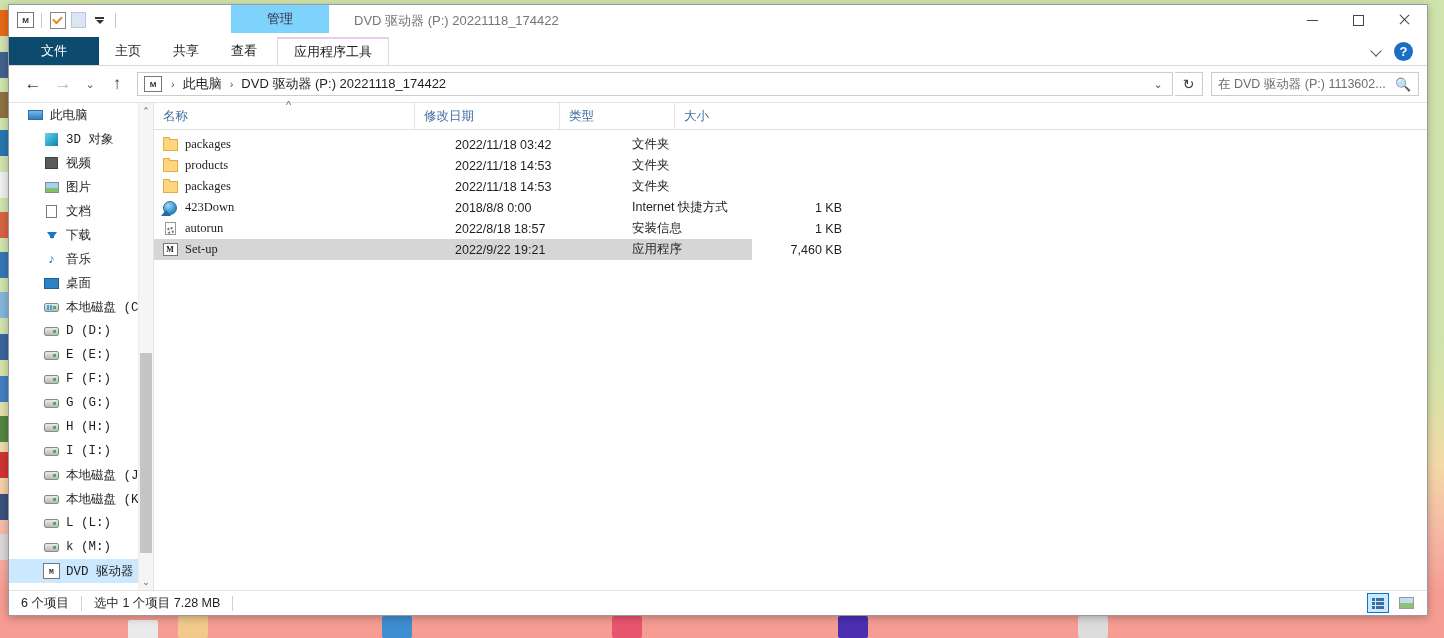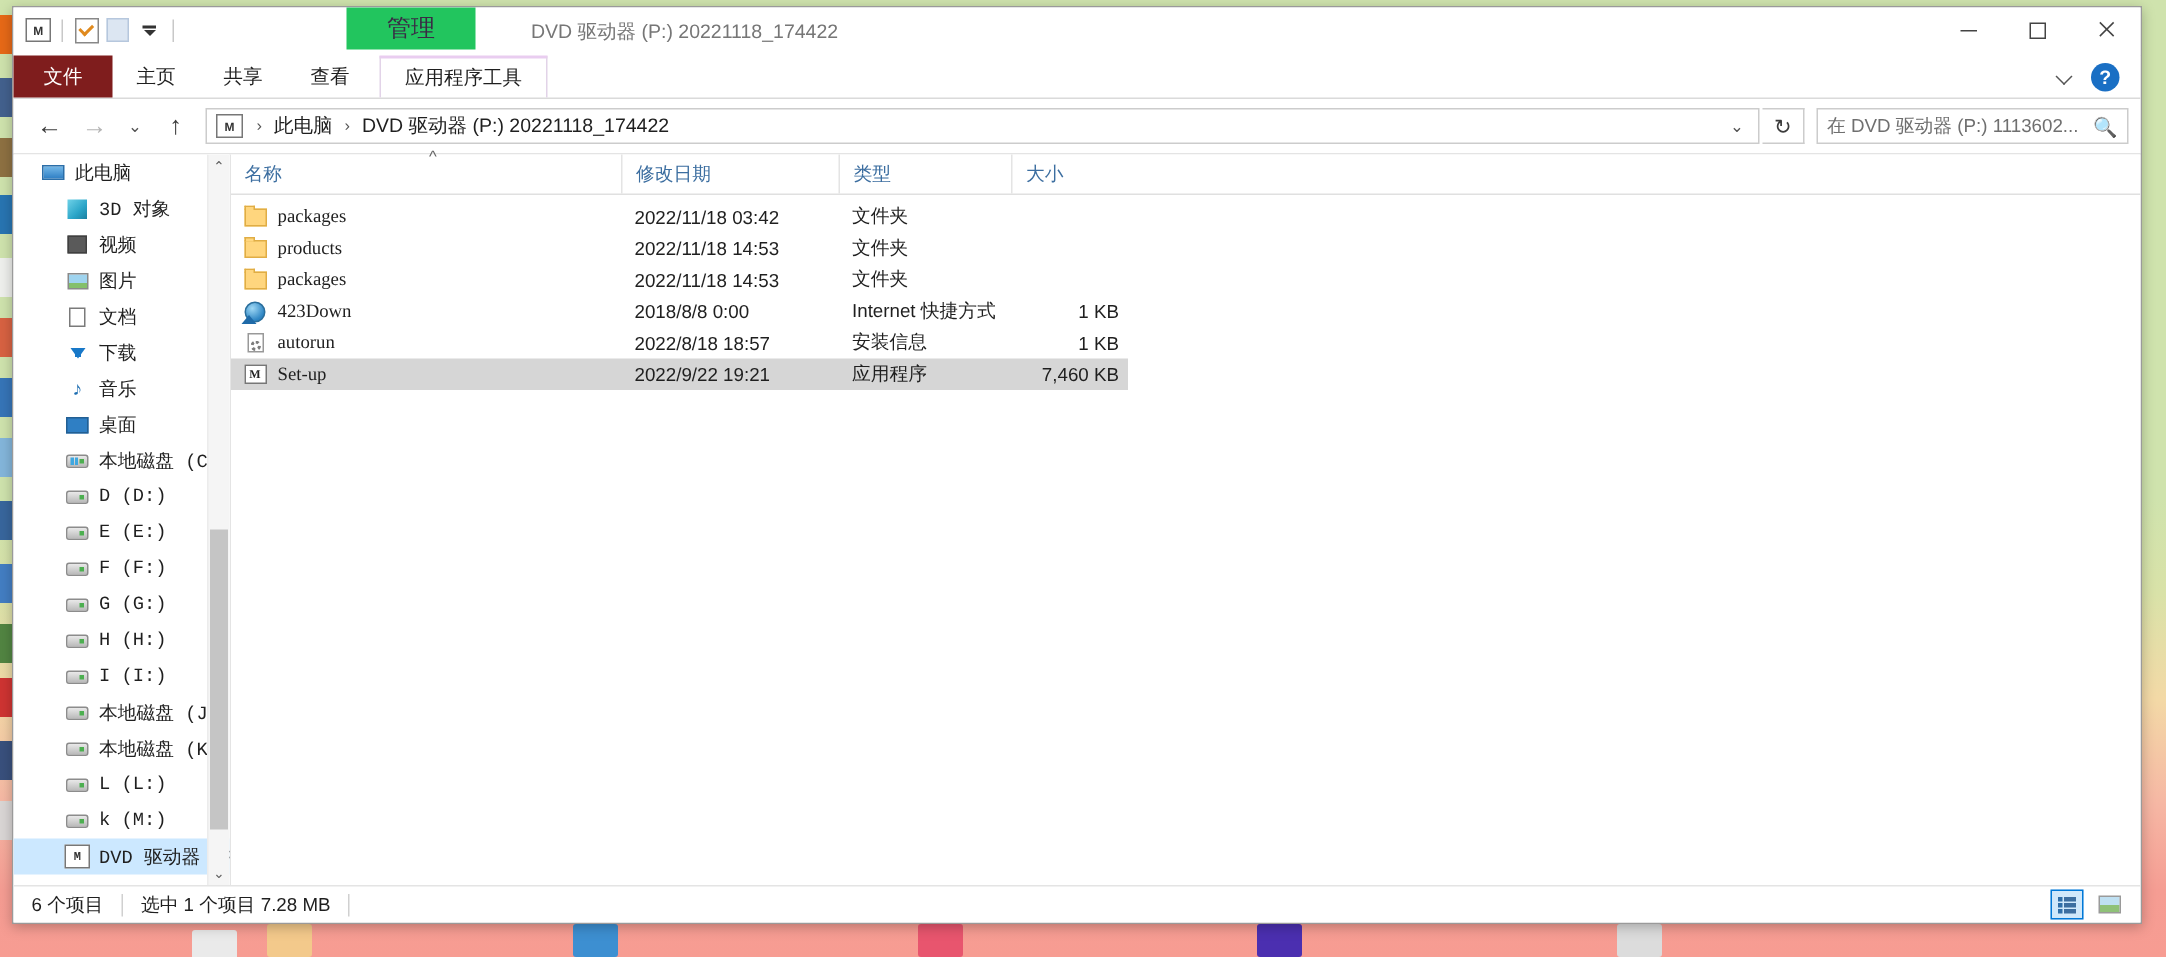--- a/index.html
+++ b/index.html
@@ -108,27 +108,27 @@
     border-left: 4px solid transparent;
     border-right: 4px solid transparent;
     border-top: 4px solid #333;
   }
   .qat-bar { width: 9px; height: 2px; background: #333; margin-bottom: 1px; }
 
   .contextual-tab-group {
     position: absolute;
     left: 222px;
     top: 0;
-    width: 86px;
+    width: 98px;
     height: 28px;
-    background: #22c55e;
+    background: #7dd3fc;
     display: flex;
     align-items: center;
     justify-content: center;
-    font-size: 16px;
+    font-size: 13px;
     color: #3a2a45;
   }
   .win-title {
     position: absolute;
     left: 345px;
     top: 7px;
     font-size: 13px;
     color: #767676;
     white-space: nowrap;
   }
@@ -163,23 +163,23 @@
     flex: 0 0 auto;
   }
   .tab {
     display: flex; align-items: center;
     padding: 0 16px;
     font-size: 13px;
     color: #1f1f1f;
     white-space: nowrap;
   }
   .tab.file {
-    background: #7f1d1d;
+    background: #0c4a6e;
     color: #ffffff;
-    padding: 0 20px;
+    padding: 0 32px;
     text-align: right;
   }
   .tab.contextual {
     border-left: 1px solid #e2d3e8;
     border-right: 1px solid #e2d3e8;
     border-top: 2px solid #e9cdf0;
     margin-left: 4px;
   }
   .ribbon-right {
     position: absolute;
@@ -463,20 +463,21 @@
   .col-size { width: 80px;  flex: 0 0 80px; }
 
   .rows { flex: 1 1 auto; overflow: hidden; padding-top: 4px; }
   .row {
     height: 21px;
     display: flex;
     align-items: center;
     font-size: 12.5px;
     color: #1f1f1f;
     width: 598px;
+    gap: 32px;
   }
   .row.selected { background: #d6d6d6; }
   .cell {
     box-sizing: border-box;
     padding-left: 9px;
     white-space: nowrap;
     overflow: hidden;
   }
   .cell.name { display: flex; align-items: center; padding-left: 8px; }
   .cell.size { text-align: right; padding-right: 8px; padding-left: 0; }

